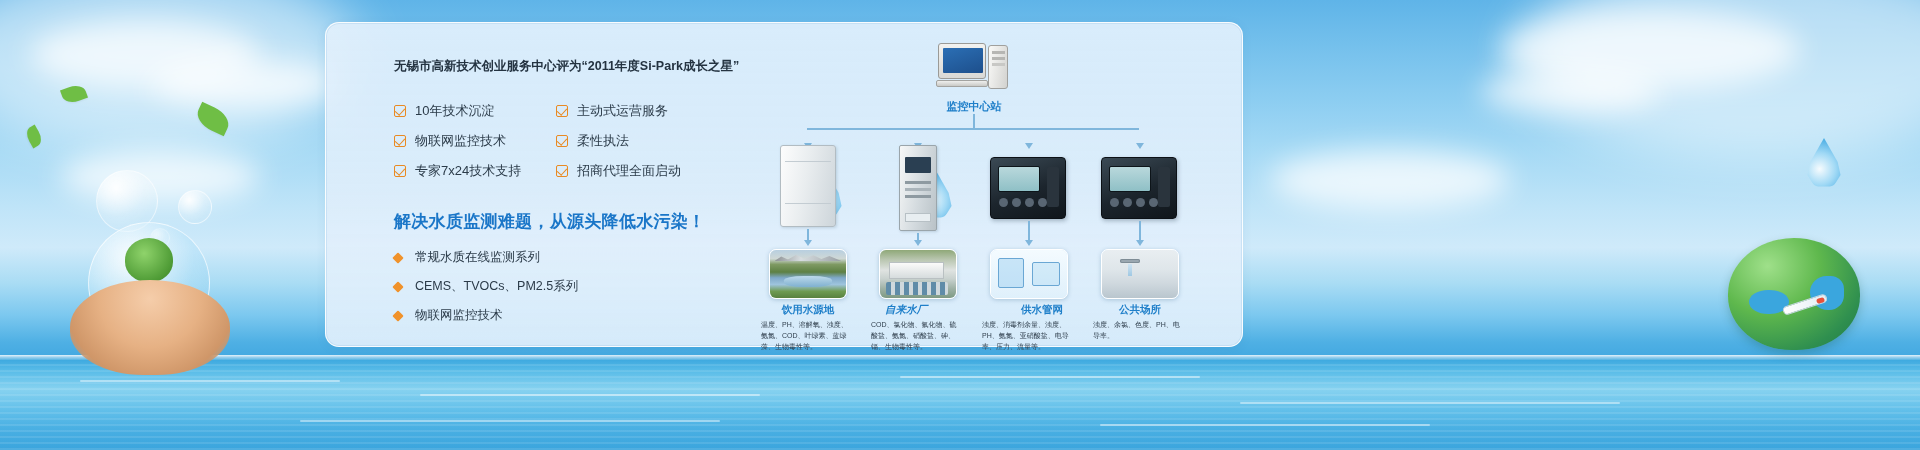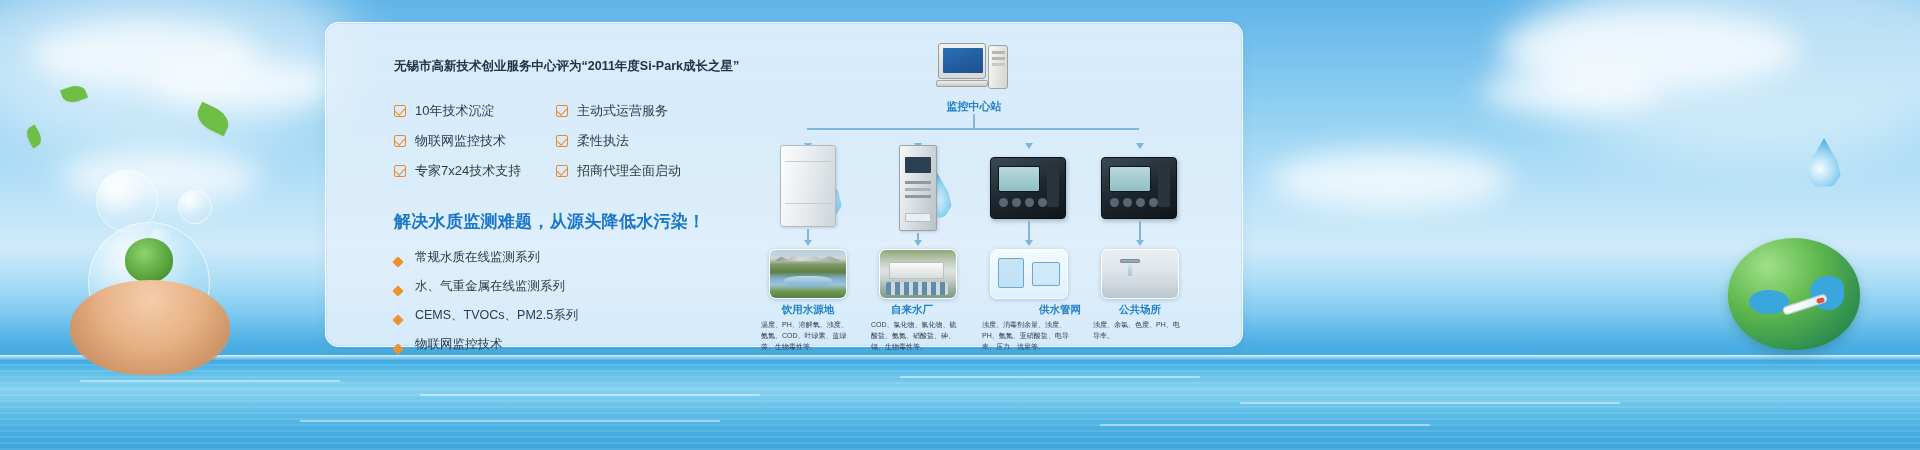--- a/index.html
+++ b/index.html
@@ -52,21 +52,21 @@
     margin-right:9px; position:relative; flex:0 0 auto; background:transparent;
   }
   .chk .box:after{
     content:""; position:absolute; left:2px; top:0px; width:5px; height:8px;
     border:solid #e98a22; border-width:0 1.8px 1.8px 0; transform:rotate(42deg);
   }
 
   .heading2 { margin-top:30px; color:#1a76c8; font-size:17px; font-weight:bold; letter-spacing:0.3px; }
 
   .bullets { margin-top:16px; }
-  .blt { display:flex; align-items:flex-end; font-size:12.5px; color:#2b3b49; margin-bottom:12px; }
+  .blt { display:flex; align-items:center; font-size:12.5px; color:#2b3b49; margin-bottom:12px; }
   .blt .dia {
     width:8px; height:8px; background:#f0922b; transform:rotate(45deg);
     margin-right:13px; flex:0 0 auto; border-radius:1px;
   }
 
   
   .diagram { position:absolute; left:425px; top:8px; width:470px; height:320px; }
 
   .pc { position:absolute; left:187px; top:12px; width:72px; height:48px; }
   .pc .mon {
@@ -292,24 +292,20 @@
 
     <div class="heading2">解决水质监测难题，从源头降低水污染！</div>
 
     <div class="bullets">
       <div class="blt">
         <span class="dia"></span>
         <span>常规水质在线监测系列</span>
       </div>
       <div class="blt">
         <span class="dia"></span>
-        <span>水、气重金属在线监测系列</span>
-      </div>
-      <div class="blt">
-        <span class="dia"></span>
         <span>CEMS、TVOCs、PM2.5系列</span>
       </div>
       <div class="blt">
         <span class="dia"></span>
         <span>物联网监控技术</span>
       </div>
     </div>
   </div>
 
   <div class="diagram">
@@ -383,27 +379,27 @@
 
     <div class="card" style="left:18px;">
       <div class="img-river"></div>
     </div>
     <div class="card-label" style="left:2px;">饮用水源地</div>
     <div class="card-desc" style="left:10px;">温度、PH、溶解氧、浊度、氨氮、COD、叶绿素、蓝绿藻、生物毒性等。</div>
 
     <div class="card" style="left:128px;">
       <div class="img-plant"></div>
     </div>
-    <div class="card-label" style="left:106px;">自来水厂</div>
+    <div class="card-label" style="left:100px;font-style:italic;">自来水厂</div>
     <div class="card-desc" style="left:120px;">COD、氯化物、氟化物、硫酸盐、氨氮、硝酸盐、砷、镉、生物毒性等。</div>
 
     <div class="card" style="left:239px;">
       <div class="img-pipe"></div>
     </div>
-    <div class="card-label" style="left:220px;text-align:right;">供水管网</div>
+    <div class="card-label" style="left:236px;">供水管网</div>
     <div class="card-desc" style="left:231px;">浊度、消毒剂余量、浊度、PH、氨氮、亚硝酸盐、电导率、压力、流量等。</div>
 
     <div class="card" style="left:350px;">
       <div class="img-tap"></div>
     </div>
     <div class="card-label" style="left:334px;">公共场所</div>
     <div class="card-desc" style="left:342px;">浊度、余氯、色度、PH、电导率。</div>
 
   </div>
 </div>

